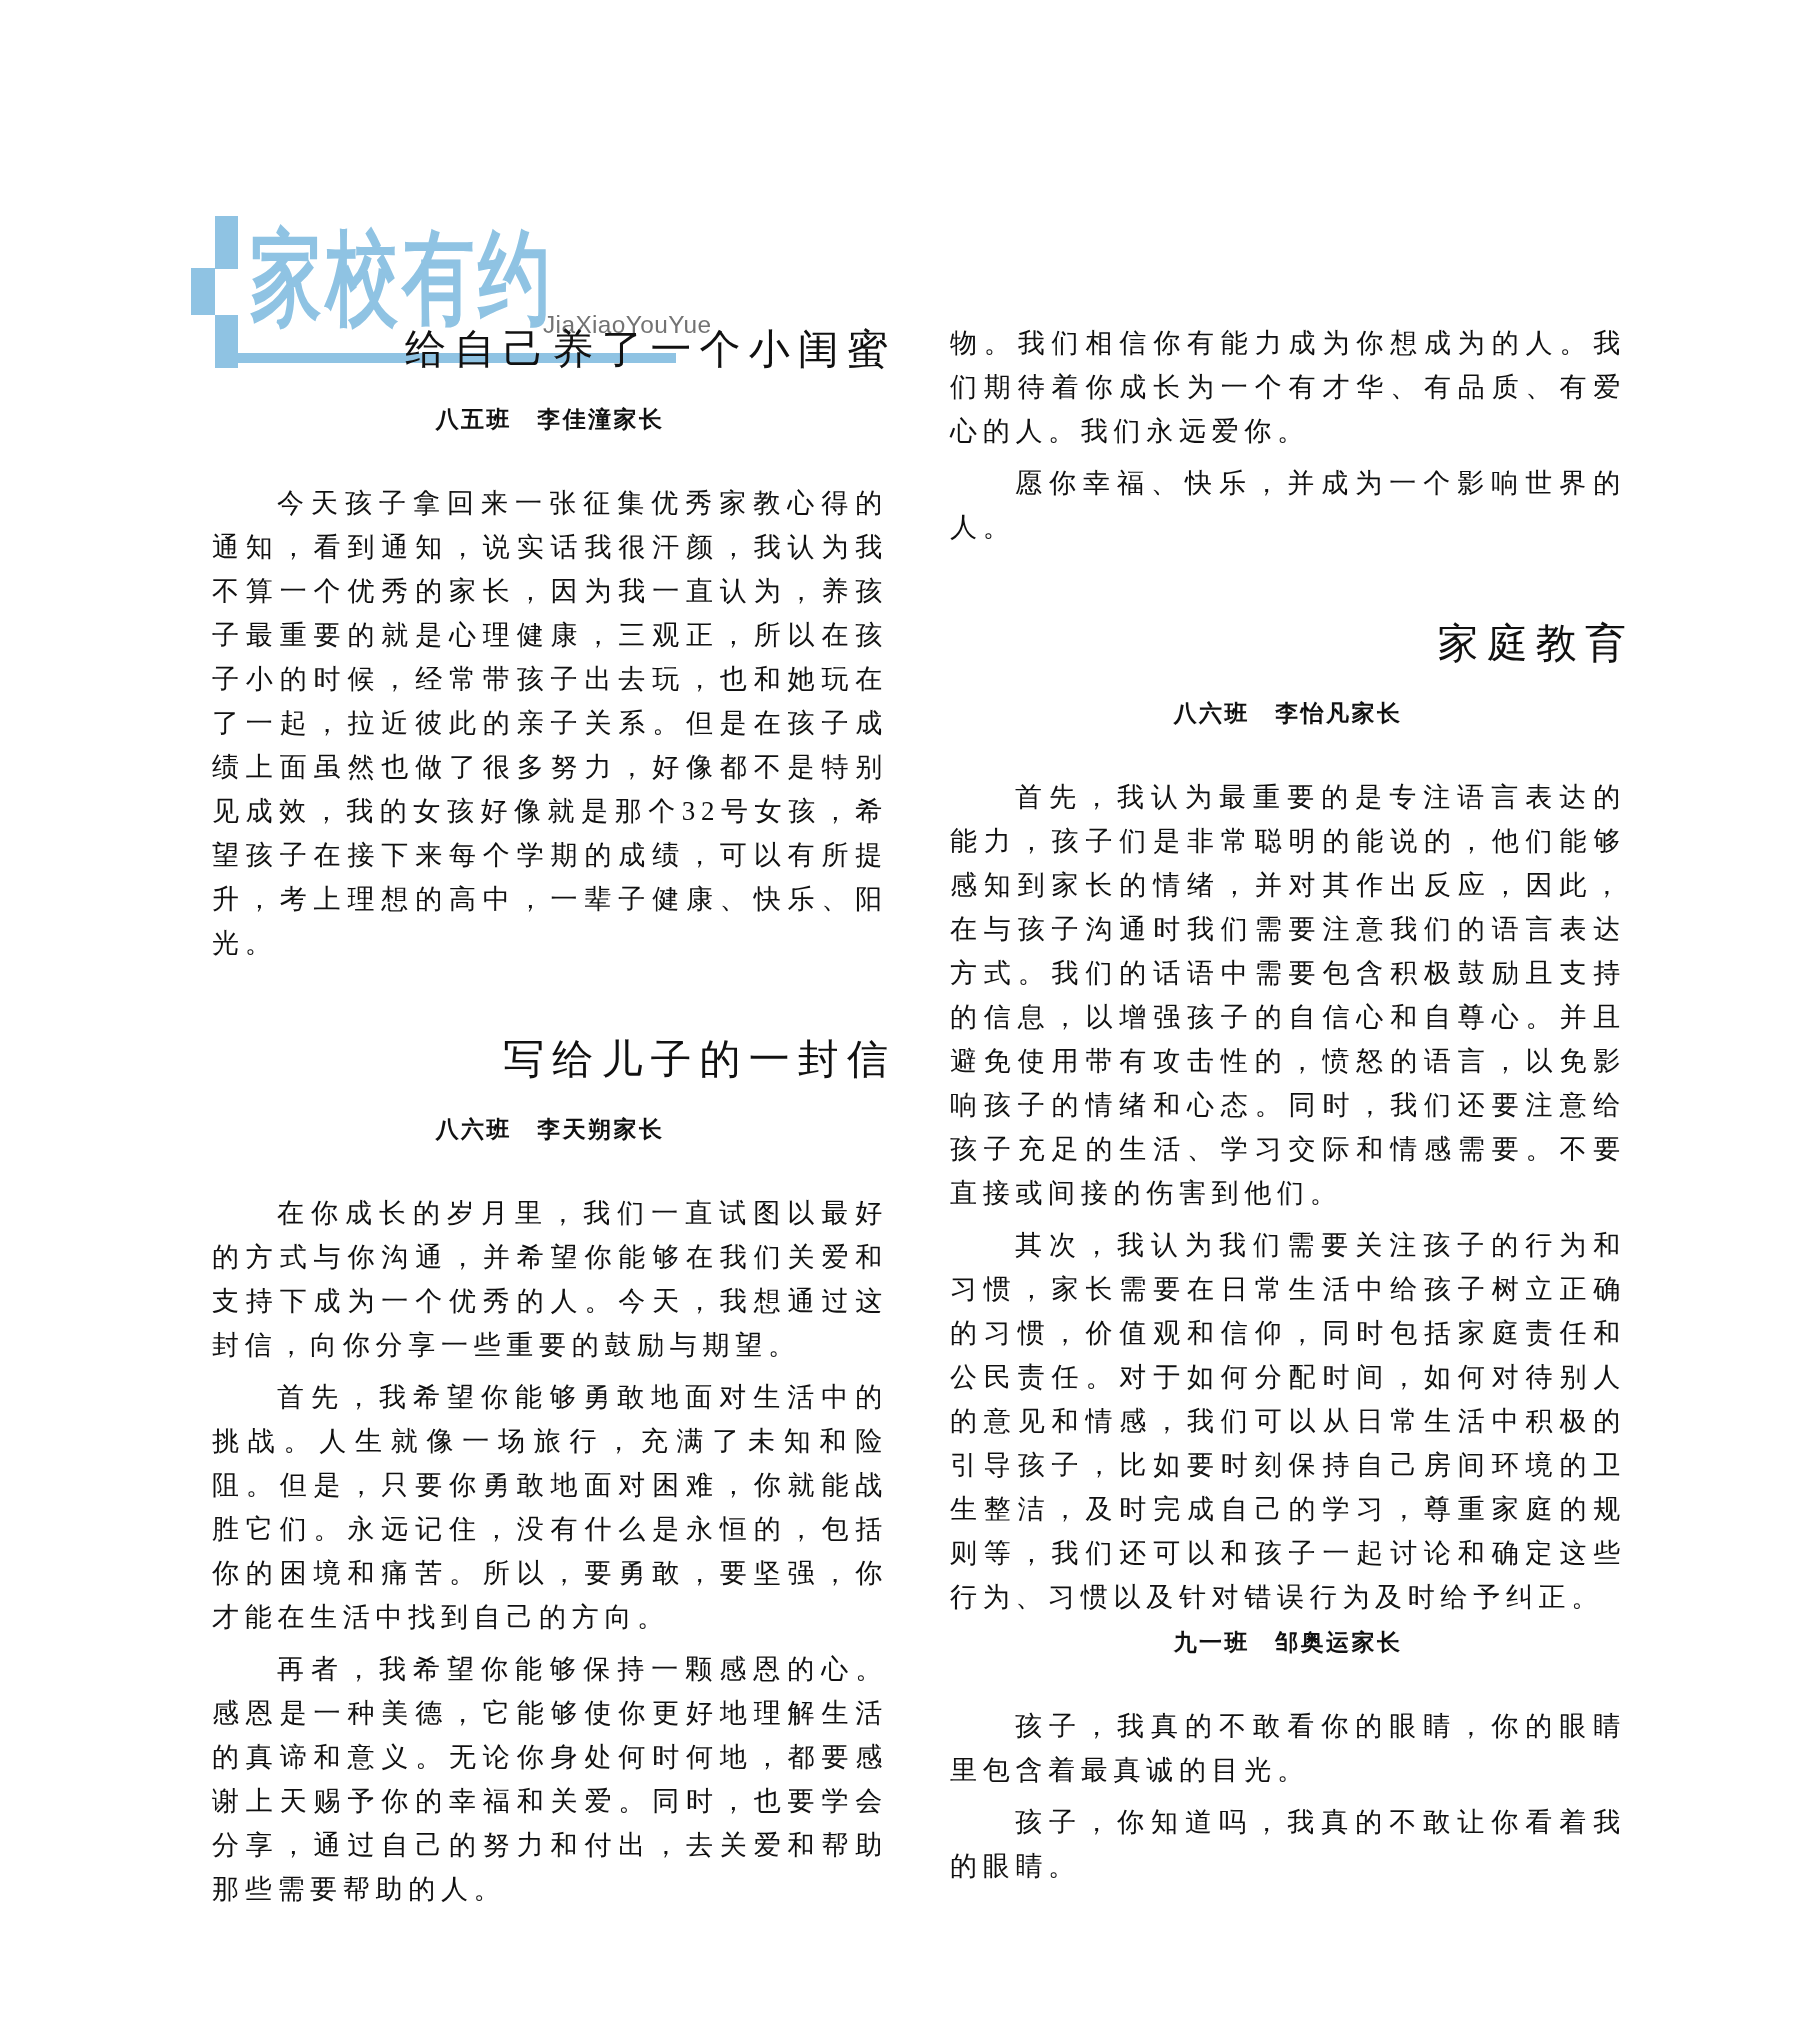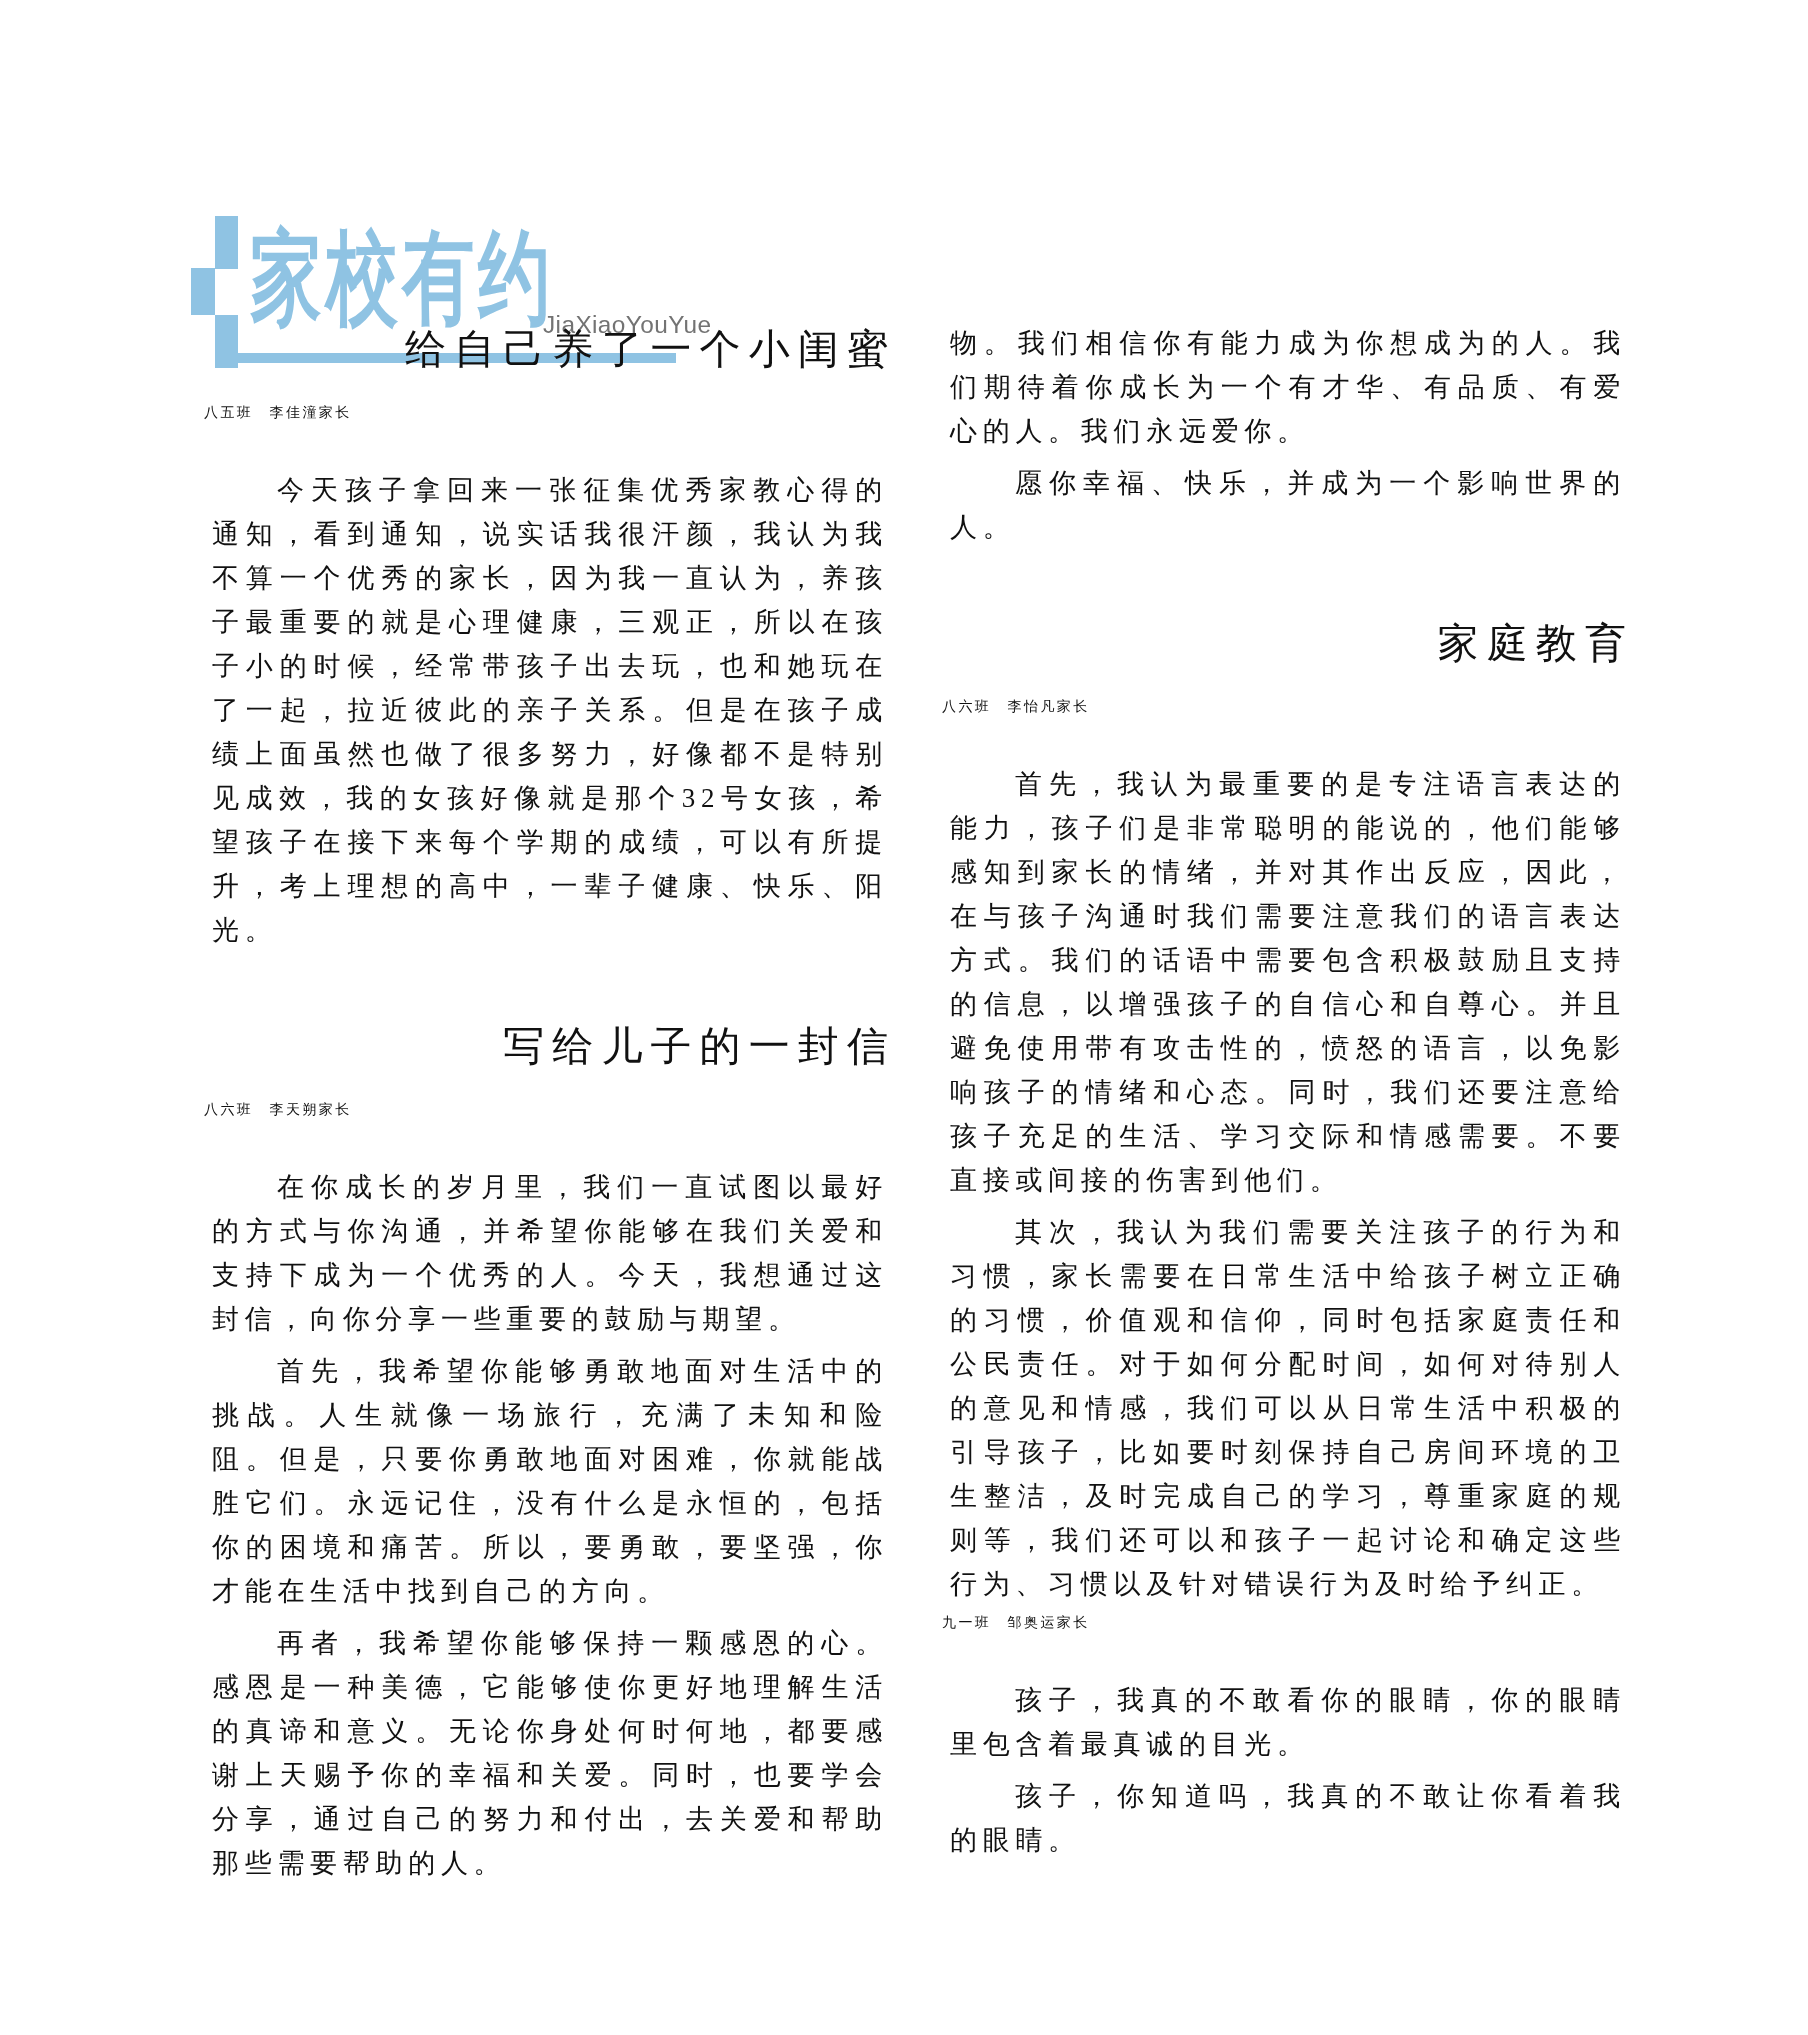--- a/index.html
+++ b/index.html
@@ -30,22 +30,23 @@
   .col{position:absolute;top:313px;width:692px;}
   .col-left{left:204px;}
   .col-right{left:942px;}
   .b-title{
     font-size:41px;font-weight:normal;text-align:right;
     letter-spacing:8.1px;line-height:1.25;
     margin:69px 0 28.5px 0;
   }
   .col .b-title:first-child{margin-top:11.4px;}
   .b-byline{
-    font-size:14px;text-align:left;letter-spacing:2.4px;
+    font-size:23px;text-align:center;letter-spacing:2.4px;
     margin:0 0 46px 0;
+    font-weight:bold;
   }
   .b-para{
     font-size:27px;line-height:44px;letter-spacing:5.7px;
     text-align:justify;text-justify:inter-character;
     text-indent:65px;margin:8px;
   }
   .b-para.no-indent{text-indent:0;}
 </style>
 </head>
 <body>

